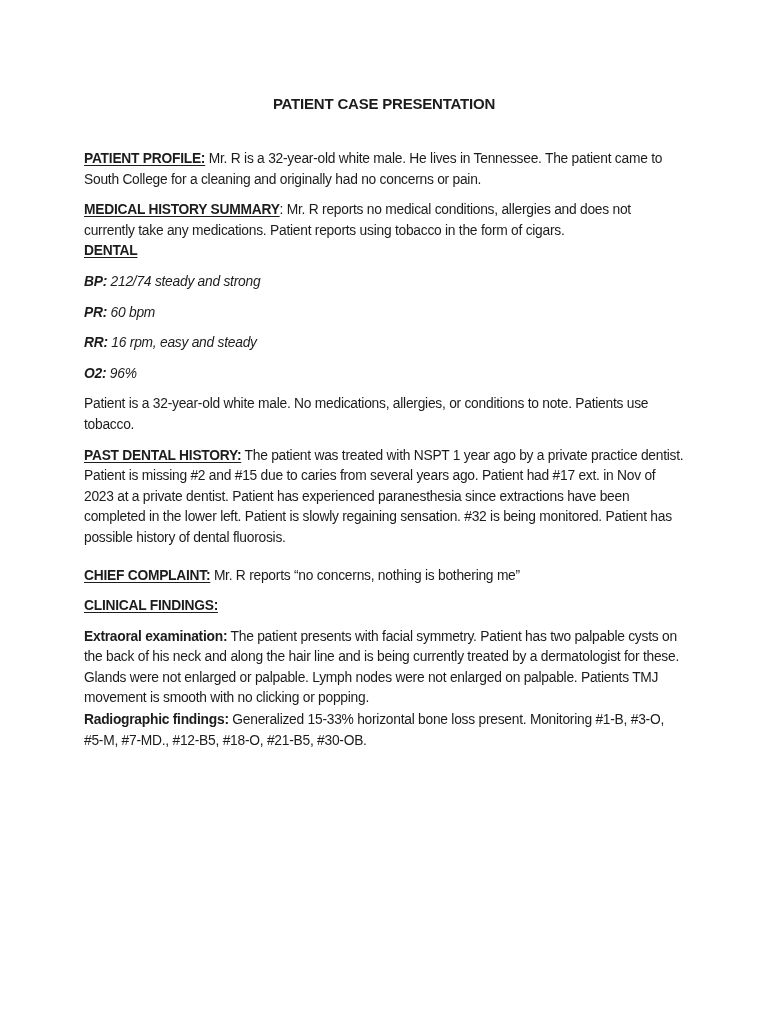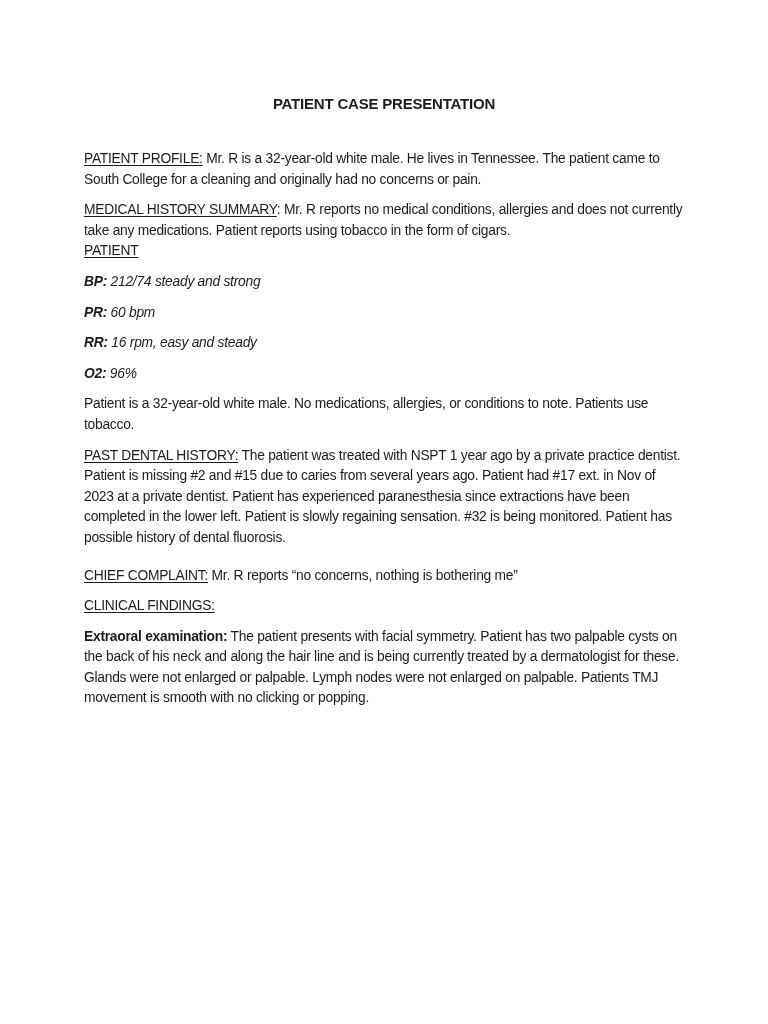--- a/index.html
+++ b/index.html
@@ -29,40 +29,40 @@
   .para {
     font-size: 13.8px;
     line-height: 20.6px;
     letter-spacing: -0.25px;
     margin: 0 0 10px 0;
   }
   .mb0  { margin-bottom: 0; }
   .mb17 { margin-bottom: 17px; margin-top: 9px; }
   .mb18 { margin-bottom: 1px; }
   .hud {                 
-    font-weight: 400;
+    font-weight: 700;
     text-decoration: underline;
     text-underline-offset: 2px;
   }
   .bold { font-weight: 700; }
   .vital { font-style: italic; }
   .vital .lbl { font-weight: 700; }
 </style>
 </head>
 <body>
 
 <div class="page">
 
   <h1 class="doc-title">PATIENT CASE PRESENTATION</h1>
 
   <p class="para"><span class="hud">PATIENT PROFILE:</span><span> Mr. R is a 32-year-old white male. He lives in Tennessee. The patient came to South College for a cleaning and originally had no concerns or pain.</span></p>
 
   <p class="para mb0"><span class="hud">MEDICAL HISTORY SUMMARY</span><span>: Mr. R reports no medical conditions, allergies and does not currently take any medications. Patient reports using tobacco in the form of cigars.</span></p>
 
-  <p class="para"><span class="hud">PATIENT</span></p>
+  <p class="para"><span class="hud">DENTAL</span></p>
 
   <p class="para vital"><span class="lbl">BP:</span><span> 212/74 steady and strong</span></p>
 
   <p class="para vital"><span class="lbl">PR:</span><span> 60 bpm</span></p>
 
   <p class="para vital"><span class="lbl">RR:</span><span> 16 rpm, easy and steady</span></p>
 
   <p class="para vital"><span class="lbl">O2:</span><span> 96%</span></p>
 
 
@@ -70,14 +70,15 @@
   <p class="para"><span>Patient is a 32-year-old white male. No medications, allergies, or conditions to note. Patients use tobacco.</span></p>
 
   <p class="para mb17"><span class="hud">PAST DENTAL HISTORY:</span><span> The patient was treated with NSPT 1 year ago by a private practice dentist. Patient is missing #2 and #15 due to caries from several years ago. Patient had #17 ext. in Nov of 2023 at a private dentist. Patient has experienced paranesthesia since extractions have been completed in the lower left. Patient is slowly regaining sensation. #32 is being monitored.  Patient has possible history of dental fluorosis.</span></p>
 
   <p class="para"><span class="hud">CHIEF COMPLAINT:</span><span> Mr. R reports “no concerns, nothing is bothering me”</span></p>
 
   <p class="para"><span class="hud">CLINICAL FINDINGS:</span></p>
 
   <p class="para mb18"><span class="bold">Extraoral examination:</span><span> The patient presents with facial symmetry. Patient has two palpable cysts on the back of his neck and along the hair line and is being currently treated by a dermatologist for these. Glands were not enlarged or palpable. Lymph nodes were not enlarged on palpable. Patients TMJ movement is smooth with no clicking or popping.</span></p>
 
+  <p class="para"><span class="bold">Radiographic findings:</span><span> Generalized 15-33% horizontal bone loss present.  Monitoring #1-B, #3-O, #5-M, #7-MD., #12-B5, #18-O, #21-B5, #30-OB.</span></p>
 
 </div>
 
 </body></html>

